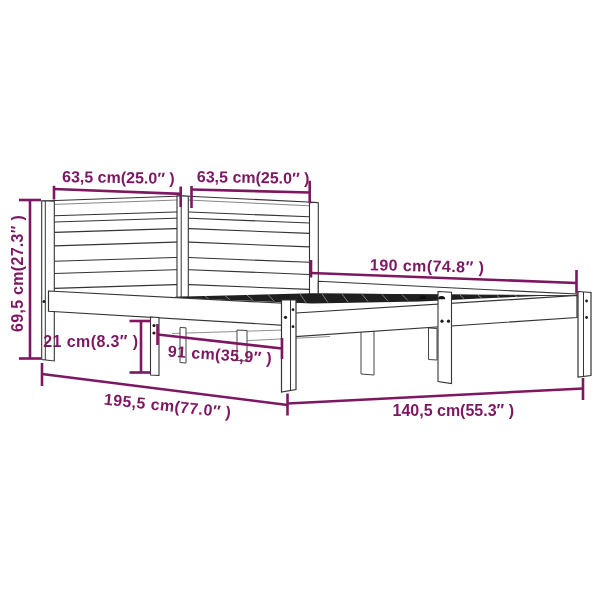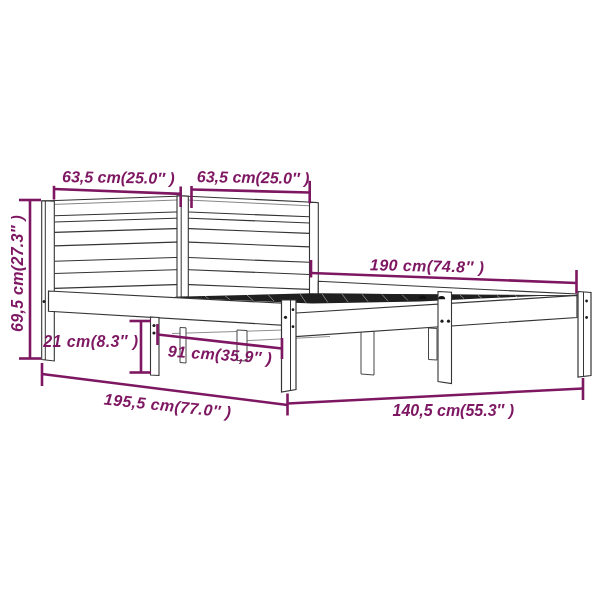--- a/index.html
+++ b/index.html
@@ -1,16 +1,16 @@
 <!DOCTYPE html>
 <html><head>
 <meta charset="utf-8">
 <style>
   html,body{margin:0;padding:0;background:#ffffff;}
-  .wrap{width:600px;height:504px;position:relative;overflow:hidden;background:#ffffff;font-style:italic;}
+  .wrap{width:600px;height:504px;position:relative;overflow:hidden;background:#ffffff;}
   text{font-family:"Liberation Sans",sans-serif;font-weight:bold;fill:#7e1762;}
 </style>
 </head>
 <body>
 <div class="wrap">
 <svg width="600" height="600" viewBox="0 0 600 600" xmlns="http://www.w3.org/2000/svg">
   <rect x="0" y="0" width="600" height="600" fill="#ffffff"></rect>
 
   <g stroke-linecap="butt" fill="none">
 

